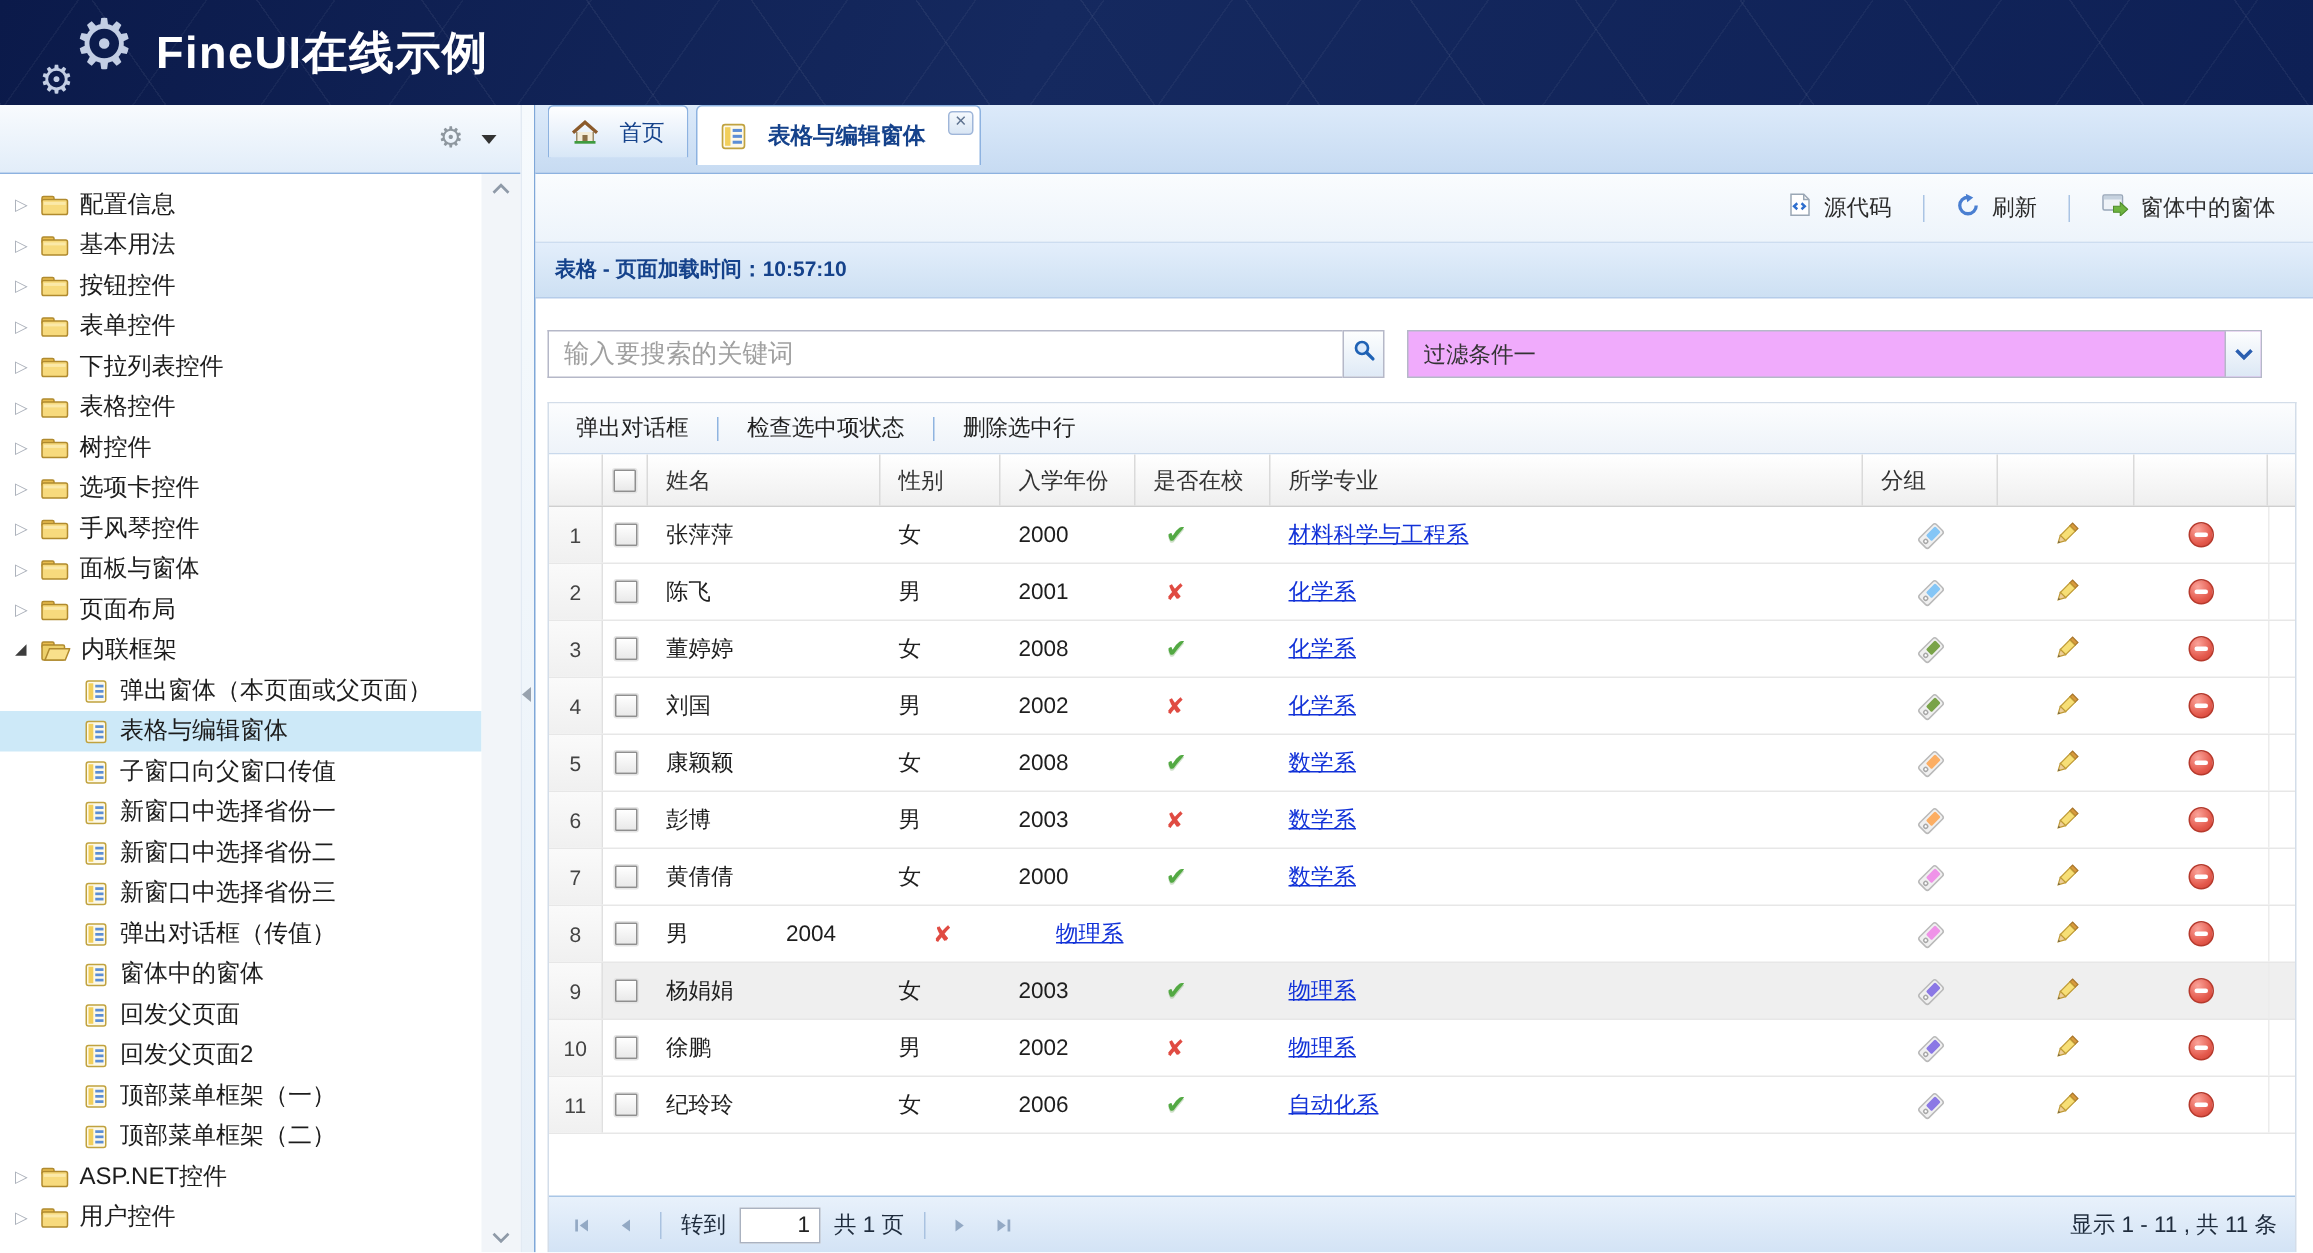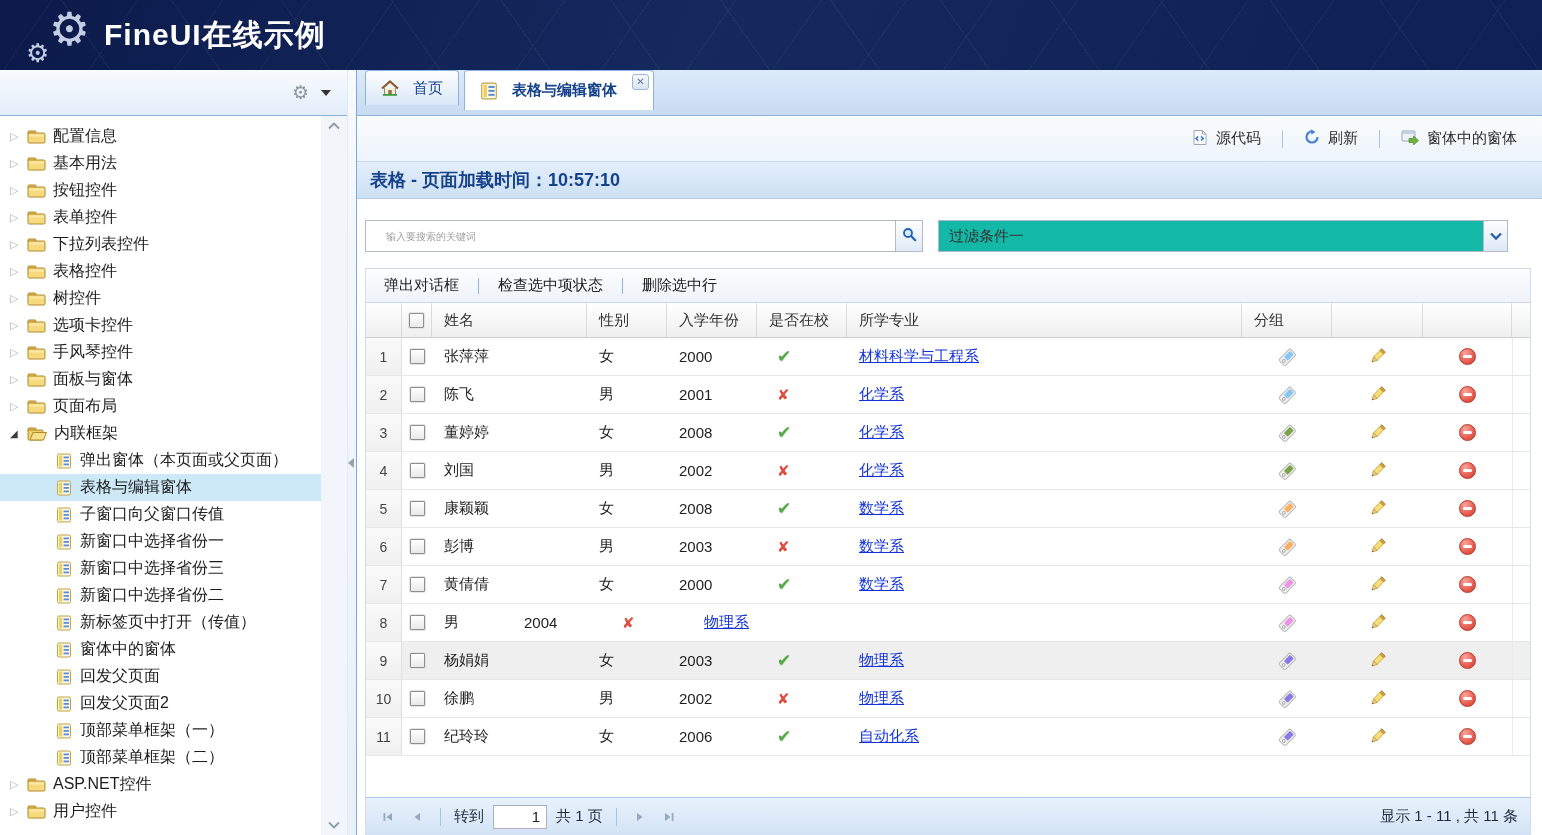--- a/index.html
+++ b/index.html
@@ -51,31 +51,31 @@
   .tab.active{height:39px;background:#fff;font-weight:bold;padding-right:36px;position:relative;}
   .tab-close{position:absolute;top:3px;right:4px;width:15px;height:14px;border:1px solid #9fb6d9;border-radius:3px;
      background:linear-gradient(#f5f9fd,#d9e6f4);color:#5f7390;font-size:10px;font-weight:bold;line-height:13px;
      text-align:center;cursor:pointer;}
   .main-toolbar{height:46px;flex:none;display:flex;align-items:center;justify-content:flex-end;gap:12px;
      background:linear-gradient(#fafcfe,#edf4fb);border-bottom:1px solid #cdddf0;padding-right:16px;
      font-size:15px;color:#2b2b2b;box-sizing:border-box;}
   .tool-btn{display:flex;align-items:center;gap:8px;padding:5px 9px;cursor:pointer;}
   .tb-sep{width:1px;height:18px;background:#aac4e4;}
   .panel-title{height:37px;flex:none;background:linear-gradient(#e3eefb,#cde0f3);border-bottom:1px solid #b5cce9;
-     display:flex;align-items:center;padding-left:13px;font-size:18px;font-weight:bold;color:#15428b;box-sizing:border-box;}
+     display:flex;align-items:center;padding-left:13px;font-size:14px;font-weight:bold;color:#15428b;box-sizing:border-box;}
   .content{flex:1;min-height:0;display:flex;flex-direction:column;padding:0 11px 0 8px;}
   
   .filters{margin-top:21px;display:flex;align-items:center;height:32px;flex:none;}
   .search-group{display:flex;width:558px;height:32px;box-sizing:border-box;}
-  .search-input{flex:1;height:32px;border:1px solid #b5b8c8;border-right:none;padding:0 20px;font-size:10px;
+  .search-input{flex:1;height:32px;border:1px solid #b5b8c8;border-right:none;padding:0 10px;font-size:17px;
      color:#333;outline:none;box-sizing:border-box;font-family:inherit;}
   .search-input::placeholder{color:#a0a0a0;}
   .search-btn{width:28px;height:32px;border:1px solid #b5b8c8;background:linear-gradient(#fdfefe,#dfeaf6);
      display:flex;align-items:center;justify-content:center;cursor:pointer;box-sizing:border-box;}
-  .filter-select{margin-left:15px;width:570px;height:32px;border:1px solid #b5b8c8;background:#14b8a6;
+  .filter-select{margin-left:15px;width:570px;height:32px;border:1px solid #b5b8c8;background:#f0abfc;
      display:flex;align-items:center;box-sizing:border-box;cursor:pointer;justify-content:space-between;}
   .filter-value{flex:1;padding-left:10px;font-size:15px;color:#333;}
   .filter-trigger{width:23px;height:100%;border-left:1px solid #b5b8c8;background:linear-gradient(#fdfefe,#dce8f5);
      display:flex;align-items:center;justify-content:center;}
   
   .grid{margin-top:16px;flex:1;min-height:0;display:flex;flex-direction:column;border:1px solid #d3dde9;border-bottom:none;}
   .grid-toolbar{height:34px;flex:none;background:linear-gradient(#fcfdfe,#eef3f9);border-bottom:1px solid #c9d9ec;
      display:flex;align-items:center;padding-left:6px;font-size:15px;color:#222;box-sizing:border-box;}
   .g-btn{padding:4px 12px;cursor:pointer;}
   .g-sep{width:1px;height:16px;background:#8fb4e0;margin:0 7px;}
@@ -317,45 +317,45 @@
             <div class="tree-row child">
               <span class="tree-icon">
                 <svg width="16" height="16" viewBox="0 0 16 16">
                   <rect x="1.5" y="1" width="13" height="14" rx="1.5" fill="#fdf9e8" stroke="#c0a23f"></rect>
                   <rect x="3" y="2.5" width="3.2" height="11" fill="#f2cf5b"></rect>
                   <rect x="7.5" y="3.5" width="5.5" height="1.8" fill="#5b8ed6"></rect>
                   <rect x="7.5" y="7" width="5.5" height="1.8" fill="#5b8ed6"></rect>
                   <rect x="7.5" y="10.5" width="5.5" height="1.8" fill="#5b8ed6"></rect>
                 </svg>
               </span>
+              <span class="tree-label">新窗口中选择省份二</span>
+            </div>
+            <div class="tree-row child">
+              <span class="tree-icon">
+                <svg width="16" height="16" viewBox="0 0 16 16">
+                  <rect x="1.5" y="1" width="13" height="14" rx="1.5" fill="#fdf9e8" stroke="#c0a23f"></rect>
+                  <rect x="3" y="2.5" width="3.2" height="11" fill="#f2cf5b"></rect>
+                  <rect x="7.5" y="3.5" width="5.5" height="1.8" fill="#5b8ed6"></rect>
+                  <rect x="7.5" y="7" width="5.5" height="1.8" fill="#5b8ed6"></rect>
+                  <rect x="7.5" y="10.5" width="5.5" height="1.8" fill="#5b8ed6"></rect>
+                </svg>
+              </span>
               <span class="tree-label">新窗口中选择省份三</span>
             </div>
             <div class="tree-row child">
               <span class="tree-icon">
                 <svg width="16" height="16" viewBox="0 0 16 16">
                   <rect x="1.5" y="1" width="13" height="14" rx="1.5" fill="#fdf9e8" stroke="#c0a23f"></rect>
                   <rect x="3" y="2.5" width="3.2" height="11" fill="#f2cf5b"></rect>
                   <rect x="7.5" y="3.5" width="5.5" height="1.8" fill="#5b8ed6"></rect>
                   <rect x="7.5" y="7" width="5.5" height="1.8" fill="#5b8ed6"></rect>
                   <rect x="7.5" y="10.5" width="5.5" height="1.8" fill="#5b8ed6"></rect>
                 </svg>
               </span>
-              <span class="tree-label">新窗口中选择省份二</span>
-            </div>
-            <div class="tree-row child">
-              <span class="tree-icon">
-                <svg width="16" height="16" viewBox="0 0 16 16">
-                  <rect x="1.5" y="1" width="13" height="14" rx="1.5" fill="#fdf9e8" stroke="#c0a23f"></rect>
-                  <rect x="3" y="2.5" width="3.2" height="11" fill="#f2cf5b"></rect>
-                  <rect x="7.5" y="3.5" width="5.5" height="1.8" fill="#5b8ed6"></rect>
-                  <rect x="7.5" y="7" width="5.5" height="1.8" fill="#5b8ed6"></rect>
-                  <rect x="7.5" y="10.5" width="5.5" height="1.8" fill="#5b8ed6"></rect>
-                </svg>
-              </span>
-              <span class="tree-label">新标签页中打开（传值）</span>
+              <span class="tree-label">弹出对话框（传值）</span>
             </div>
             <div class="tree-row child">
               <span class="tree-icon">
                 <svg width="16" height="16" viewBox="0 0 16 16">
                   <rect x="1.5" y="1" width="13" height="14" rx="1.5" fill="#fdf9e8" stroke="#c0a23f"></rect>
                   <rect x="3" y="2.5" width="3.2" height="11" fill="#f2cf5b"></rect>
                   <rect x="7.5" y="3.5" width="5.5" height="1.8" fill="#5b8ed6"></rect>
                   <rect x="7.5" y="7" width="5.5" height="1.8" fill="#5b8ed6"></rect>
                   <rect x="7.5" y="10.5" width="5.5" height="1.8" fill="#5b8ed6"></rect>
                 </svg>

